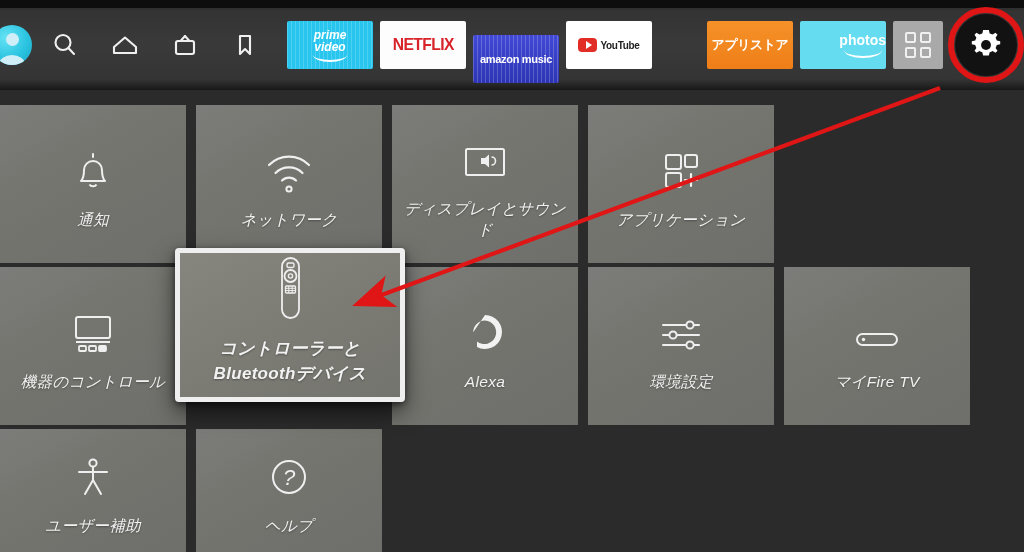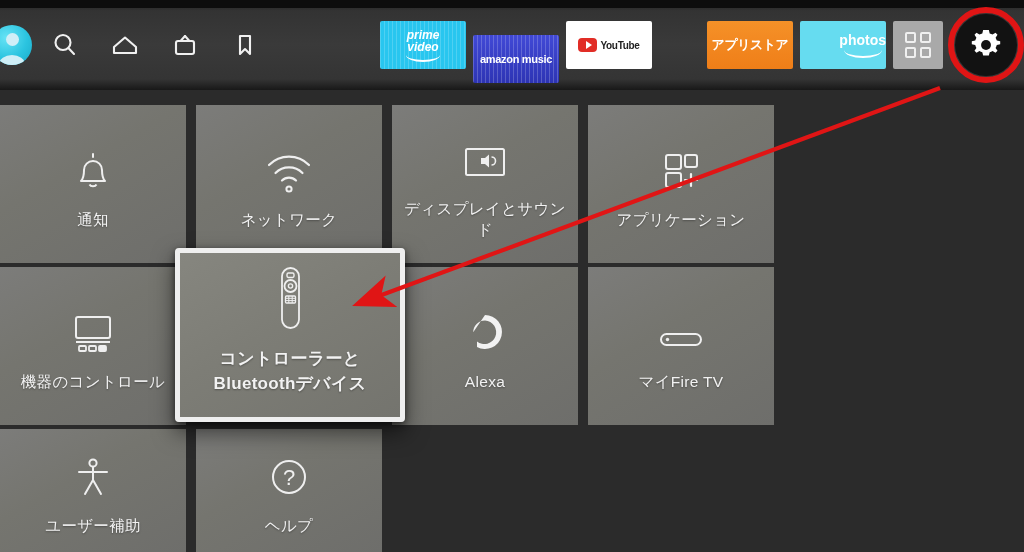--- a/index.html
+++ b/index.html
@@ -79,21 +79,21 @@
     display: flex; align-items: center; justify-content: center;
   }
   .red-ring {
     position: absolute; left: 0px; top: 0px;
     width: 76px; height: 76px; border-radius: 50%;
     border: 6px solid #e01515;
     pointer-events: none;
   }
 
   
-  #grid-area { position: absolute; left: 0; top: 90px; width: 1024px; height: 462px; background:#2b2b2b; }
+  #grid-area { position: absolute; left: 0; top: 90px; width: 1024px; height: 462px; background:#2b2b2b;font-style:italic; }
   .row { position: absolute; left: 0; width: 1024px; display: flex; }
   .row1 { top: 15px; height: 158px; }
   .row2 { top: 177px; height: 158px; }
   .row3 { top: 339px; height: 123px; }
   .tile {
     width: 186px; height: 100%;
     background: linear-gradient(150deg,#7c7c7a 0%,#75756f 40%,#6e6e6b 100%);
     margin-right: 10px;
     display: flex; flex-direction: column; align-items: center; justify-content: center;
     color: #fff;
@@ -103,21 +103,21 @@
   .tile .tlabel {
     font-size: 15.5px; line-height: 21px; text-align: center; font-weight: 500;
     letter-spacing: 0.3px; max-width: 170px; color:#f2f2f2;
     text-shadow: 0 1px 2px rgba(0,0,0,.35);
   }
   .tile.empty { background: transparent; }
 
   
   .tile.focused {
     position: absolute; left: 175px; top: 158px;
-    width: 230px; height: 174px; margin: 0;
+    width: 230px; height: 154px; margin: 0;
     background: linear-gradient(150deg,#86867f 0%,#7d7d76 45%,#74746e 100%);
     border: 5px solid #efefef;
     border-radius: 4px;
     box-shadow: 0 10px 22px rgba(0,0,0,.55), 0 2px 6px rgba(0,0,0,.5);
     z-index: 40;
     justify-content: center;
   }
   .tile.focused .ticon { margin-bottom: 14px; }
   .tile.focused .tlabel { font-size: 17px; line-height: 25px; font-weight: 700; max-width: 215px;}
 
@@ -168,20 +168,23 @@
     <div class="apps">
 
       <div class="app-tile app-prime">
         <div style="text-align:center">
           <div class="pv"><span>prime</span></div>
           <div class="pv"><span>video</span></div>
           <span class="swoosh"></span>
         </div>
       </div>
 
+      <div class="app-tile app-netflix">
+        <span>NETFLIX</span>
+      </div>
 
       <div class="app-tile app-music">
         <span>amazon music</span>
       </div>
 
       <div class="app-tile app-youtube">
         <span class="ytbtn"></span>
         <span>YouTube</span>
       </div>
 
@@ -290,20 +293,33 @@
 
       <div class="tile">
         <span class="ticon">
           <svg width="54" height="52" viewBox="0 0 54 52">
             <path d="M27 8 a17 17 0 1 1 -8 32 l0 -5.5 a11.8 11.8 0 1 0 8 -21 a11.8 11.8 0 0 0 -11.8 11.8" fill="#f2f2f2"></path>
           </svg>
         </span>
         <span class="tlabel">Alexa</span>
       </div>
 
+      <div class="tile">
+        <span class="ticon">
+          <svg width="58" height="48" viewBox="0 0 58 48">
+            <line x1="11" y1="14" x2="47" y2="14" stroke="#efefef" stroke-width="2" stroke-linecap="round"></line>
+            <circle cx="38" cy="14" r="3.6" fill="#6e6e6b" stroke="#efefef" stroke-width="2"></circle>
+            <line x1="11" y1="24" x2="47" y2="24" stroke="#efefef" stroke-width="2" stroke-linecap="round"></line>
+            <circle cx="21" cy="24" r="3.6" fill="#6e6e6b" stroke="#efefef" stroke-width="2"></circle>
+            <line x1="11" y1="34" x2="47" y2="34" stroke="#efefef" stroke-width="2" stroke-linecap="round"></line>
+            <circle cx="38" cy="34" r="3.6" fill="#6e6e6b" stroke="#efefef" stroke-width="2"></circle>
+          </svg>
+        </span>
+        <span class="tlabel">環境設定</span>
+      </div>
 
       <div class="tile">
         <span class="ticon">
           <svg width="58" height="40" viewBox="0 0 58 40">
             <rect x="9" y="15" width="40" height="11" rx="5.5" fill="none" stroke="#efefef" stroke-width="2"></rect>
             <circle cx="15.5" cy="20.5" r="1.7" fill="#efefef"></circle>
           </svg>
         </span>
         <span class="tlabel">マイFire TV</span>
       </div>

